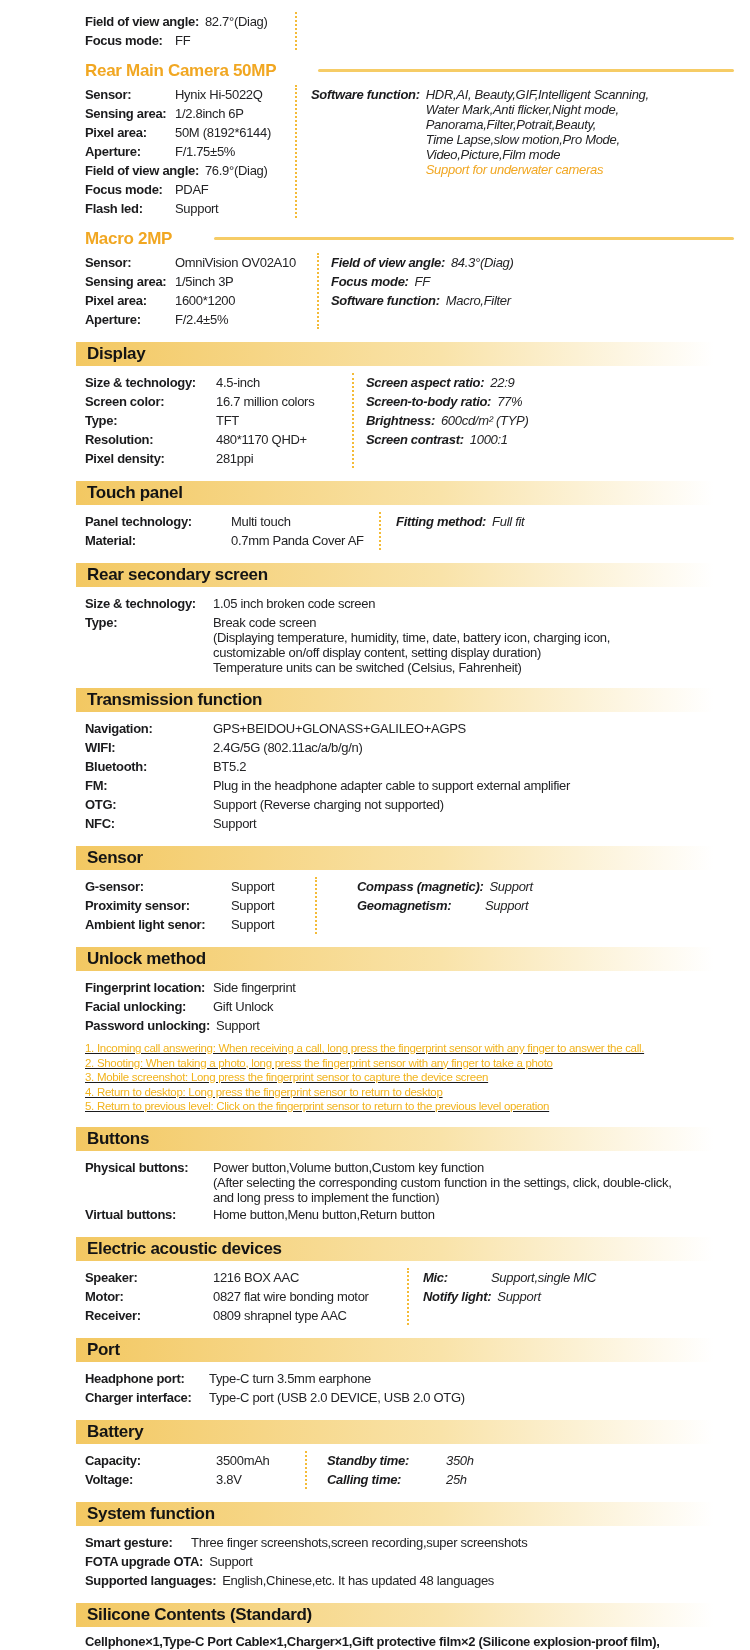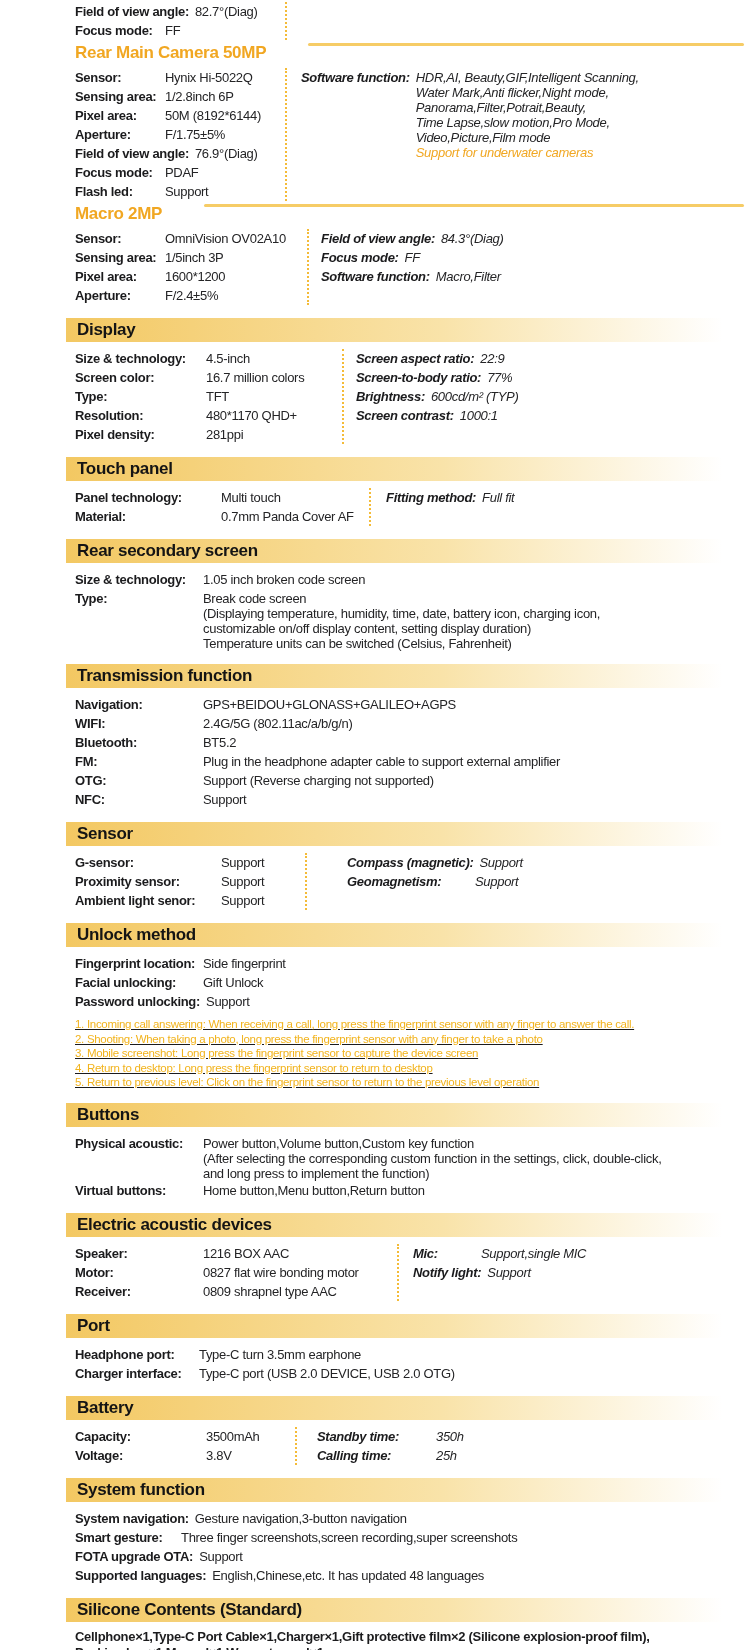--- a/index.html
+++ b/index.html
@@ -11,29 +11,29 @@
     --band-mid:#F9E3A9;
     --ink:#1B1B1D;
   }
   html,body{margin:0;padding:0;}
   body{
     width:750px;height:1650px;overflow:hidden;background:#ffffff;
     font-family:"Liberation Sans", sans-serif;color:var(--ink);
     letter-spacing:-0.3px;
   }
   .sheet{margin-left:66px;margin-right:0;padding-top:2px;}
-  .sec{margin:0;}
+  .sec{margin:10px;}
   
   .band{
     height:24px;line-height:24px;margin:13px 0 7px 0;padding-left:11px;
     font-size:17px;font-weight:bold;color:#141414;
     background:linear-gradient(to right, var(--band-left), var(--band-mid) 55%, #ffffff 96%);
   }
   
-  .camtitle-row{display:flex;padding-left:9px;margin:3px 0 4px 0;height:21px;gap:34px;}
+  .camtitle-row{display:flex;align-items:center;padding-left:9px;margin:3px 0 4px 0;height:21px;gap:34px;}
   .camtitle{font-size:17px;font-weight:bold;color:var(--accent);white-space:nowrap;}
   .camrule{flex:1;height:3px;background:var(--rule);border-radius:2px;margin-left:8px;margin-right:6px;}
   
   .rows,.cols,.notes,.para{padding-left:9px;}
   .cols{display:flex;align-items:stretch;}
   .col-left{flex:0 0 auto;}
   .col-right{flex:1 1 auto;min-width:0;font-style:italic;}
   .vr{flex:0 0 auto;border-left:2px dotted var(--divider);}
   .row{display:flex;align-items:flex-start;line-height:19px;font-size:13px;}
   .lab{font-weight:bold;margin-right:6px;white-space:nowrap;}
@@ -361,21 +361,21 @@
         <div class="note">2. Shooting: When taking a photo, long press the fingerprint sensor with any finger to take a photo</div>
         <div class="note">3. Mobile screenshot: Long press the fingerprint sensor to capture the device screen</div>
         <div class="note">4. Return to desktop: Long press the fingerprint sensor to return to desktop</div>
         <div class="note">5. Return to previous level: Click on the fingerprint sensor to return to the previous level operation</div>
       </div>
     </section>
     <section class="sec sec-buttons">
       <div class="band">Buttons</div>
       <div class="rows">
         <div class="row">
-          <span class="lab">Physical acoustic:</span>
+          <span class="lab">Physical buttons:</span>
           <span class="val vmulti">
             <div class="vline">Power button,Volume button,Custom key function</div>
             <div class="vline">(After selecting the corresponding custom function in the settings, click, double-click,</div>
             <div class="vline">and long press to implement the function)</div>
           </span>
         </div>
         <div class="row">
           <span class="lab">Virtual buttons:</span>
           <span class="val">Home button,Menu button,Return button</span>
         </div>
@@ -447,24 +447,20 @@
             <span class="lab">Calling time:</span>
             <span class="val">25h</span>
           </div>
         </div>
       </div>
     </section>
     <section class="sec sec-system">
       <div class="band">System function</div>
       <div class="rows">
         <div class="row">
-          <span class="lab">System navigation:</span>
-          <span class="val">Gesture navigation,3-button navigation</span>
-        </div>
-        <div class="row">
           <span class="lab">Smart gesture:</span>
           <span class="val">Three finger screenshots,screen recording,super screenshots</span>
         </div>
         <div class="row">
           <span class="lab">FOTA upgrade OTA:</span>
           <span class="val">Support</span>
         </div>
         <div class="row">
           <span class="lab">Supported languages:</span>
           <span class="val">English,Chinese,etc. It has updated 48 languages</span>

